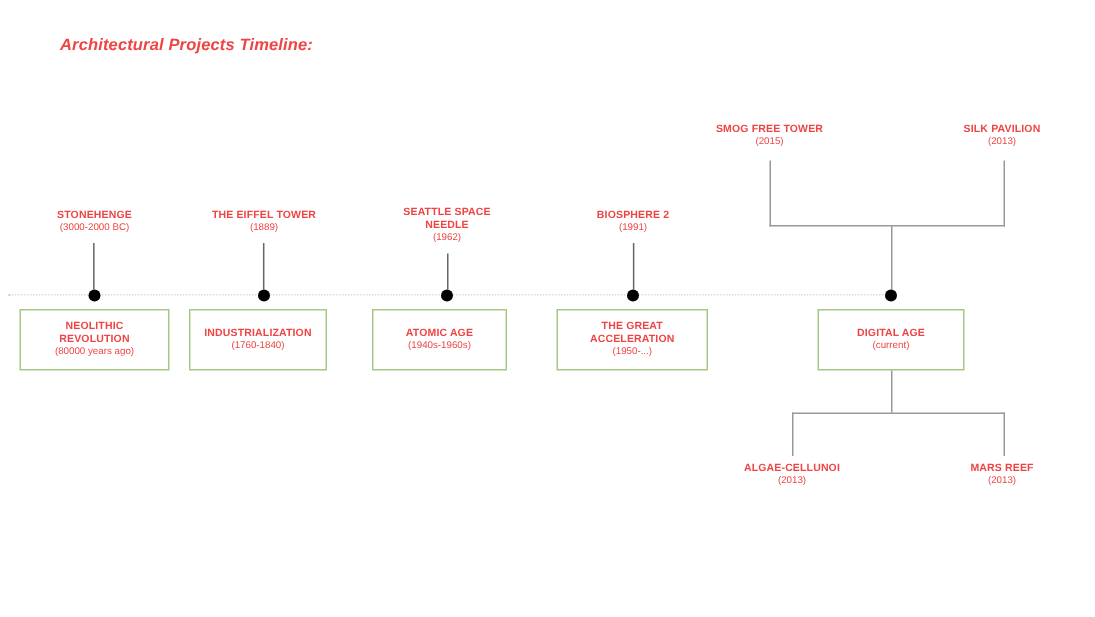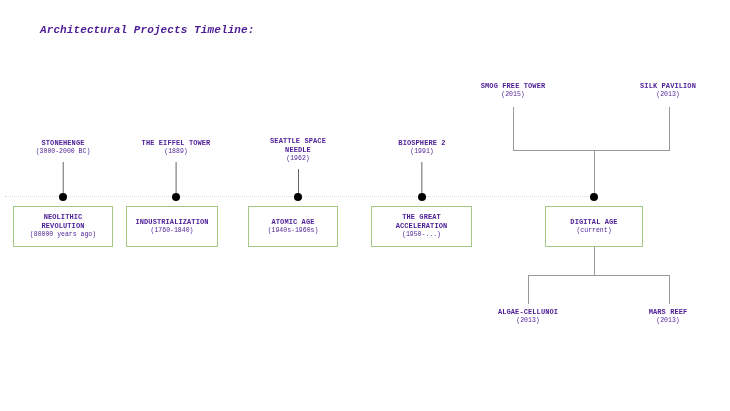--- a/index.html
+++ b/index.html
@@ -1,21 +1,21 @@
 <!DOCTYPE html>
 <html><head>
 <meta charset="utf-8">
 <style>
   html,body{margin:0;padding:0;background:#fff;}
   #canvas{
     position:relative;
     width:730px;height:411px;
     background:var(--background,#fff);
-    font-family:Liberation Mono, monospace;
-    color:#4c1d95;
+    font-family:Liberation Sans, sans-serif;
+    color:#ef4444;
     overflow:hidden;
   }
   .title{
     position:absolute;left:40px;top:24px;
     font-size:11px;font-weight:bold;font-style:italic;
     letter-spacing:.1px;
   }
   
   .axis{
     position:absolute;left:5px;top:196px;width:592px;height:0;

